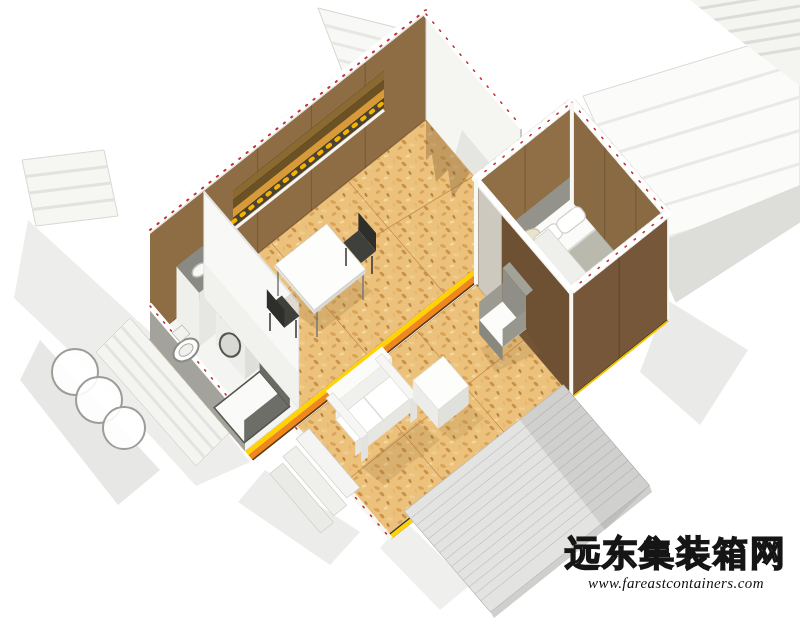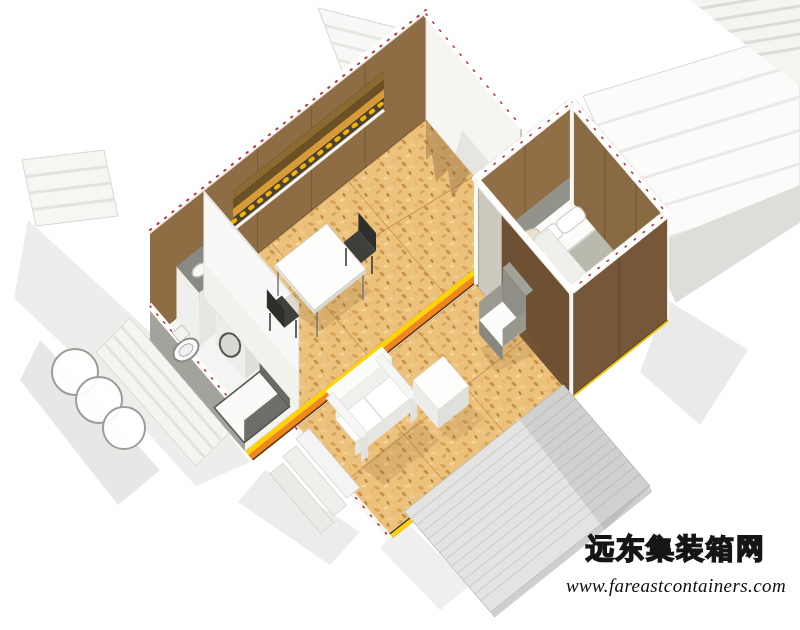--- a/index.html
+++ b/index.html
@@ -1,25 +1,25 @@
 <!DOCTYPE html>
 <html><head>
 <meta charset="utf-8">
 <style>
   html,body{margin:0;padding:0;background:#fff;}
   #stage{position:relative;width:800px;height:630px;background:#fff;overflow:hidden;
          font-family:"DejaVu Sans","Liberation Sans",sans-serif;}
   #scene-svg{position:absolute;left:0;top:0;}
   .watermark{position:absolute;left:552px;top:534px;width:248px;text-align:center;}
-  .wm-name{font-family:"DejaVu Sans",sans-serif;font-weight:bold;font-size:28px;line-height:1.1;
+  .wm-name{font-family:"DejaVu Sans",sans-serif;font-weight:bold;font-size:35px;line-height:1.1;
            color:#fff;letter-spacing:2px;white-space:nowrap;
            -webkit-text-stroke:1.6px #151515;
            text-shadow:0 0 1px #151515;text-align:center;}
   .wm-url{font-family:"Liberation Serif","DejaVu Serif",serif;font-style:italic;
-          font-size:19px;color:#0d0d0d;margin-top:10px;white-space:nowrap;letter-spacing:0.4px;}
+          font-size:15px;color:#0d0d0d;margin-top:2px;white-space:nowrap;letter-spacing:0.4px;}
 </style>
 </head>
 <body>
 
 <div id="stage">
 <svg id="scene-svg" width="800" height="630" viewBox="0 0 800 630">
   <defs>
     <pattern id="osb" width="22" height="22" patternUnits="userSpaceOnUse">
       <rect width="22" height="22" fill="#ecc17b"></rect>
       <ellipse cx="3" cy="4" rx="3" ry="1.6" fill="#d9a254" transform="rotate(20 3 4)"></ellipse>

